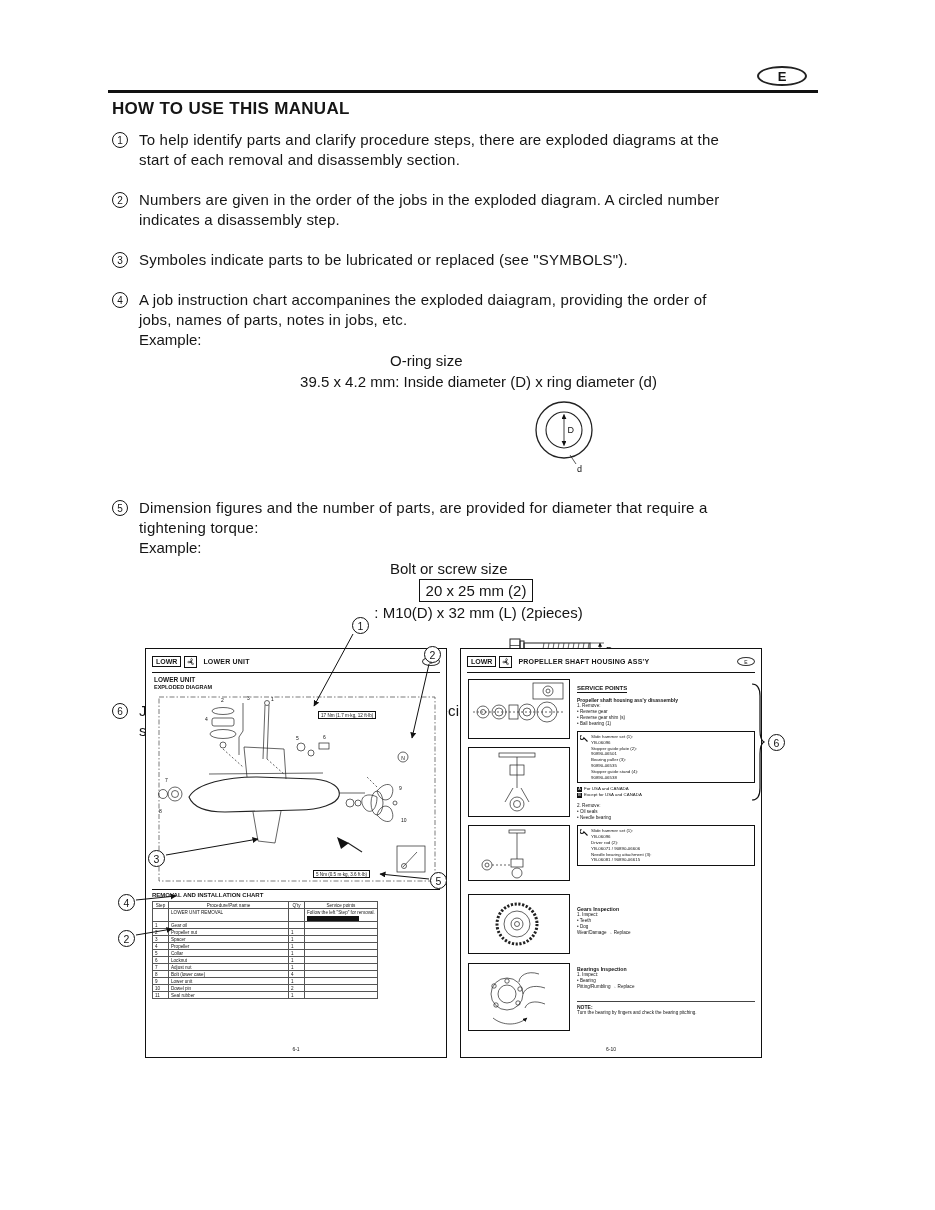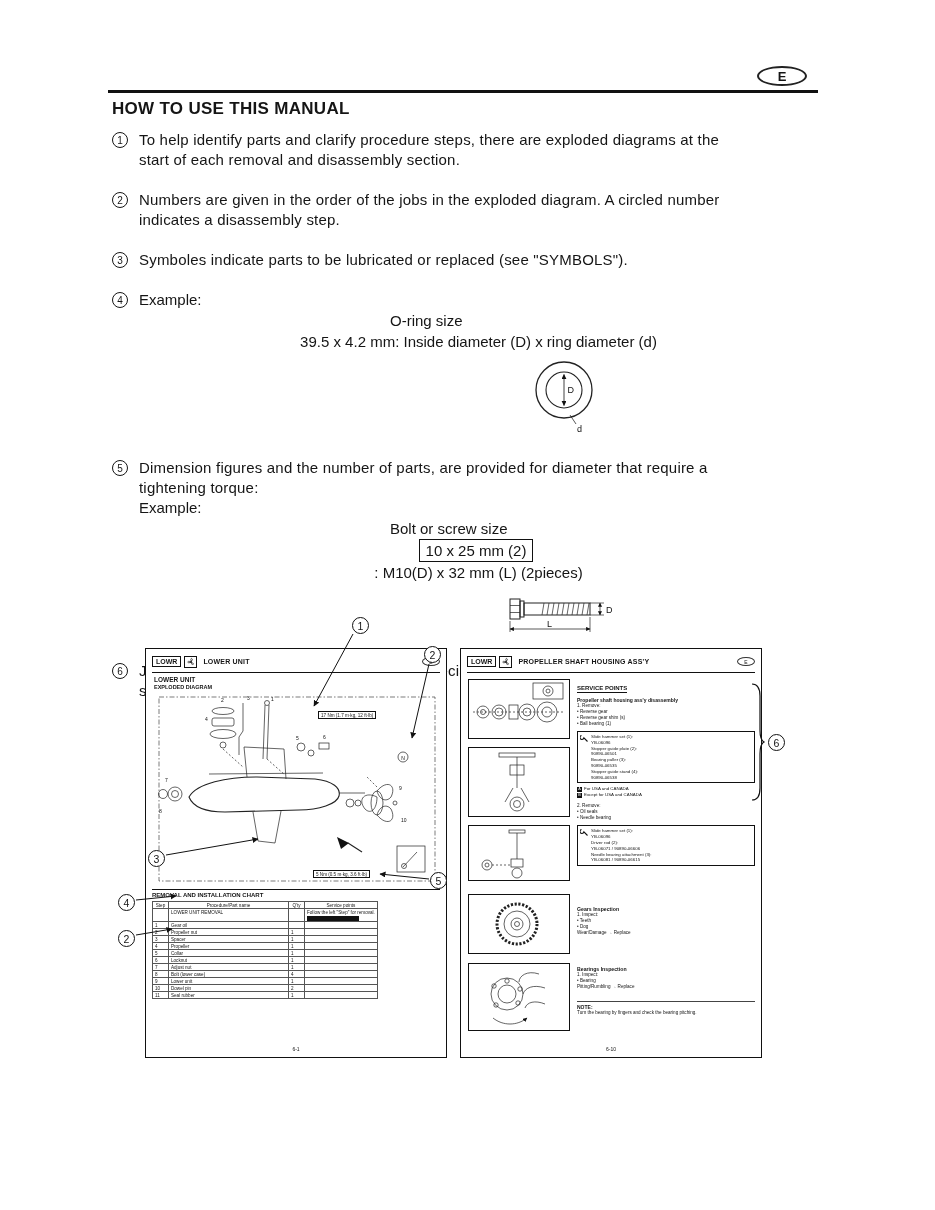--- a/index.html
+++ b/index.html
@@ -153,20 +153,22 @@
     <div class="item">
       <span class="cnum">3</span>
       <div class="item-body">
         <div class="item-text">Symboles indicate parts to be lubricated or replaced (see "SYMBOLS").</div>
       </div>
     </div>
 
     <div class="item">
       <span class="cnum">4</span>
       <div class="item-body">
+        <div class="item-text">A job instruction chart accompanines the exploded daiagram, providing the order of
+jobs, names of parts, notes in jobs, etc.</div>
         <div class="ex-label">Example:</div>
         <div class="ex-row">
           <span class="ex-item">O-ring size</span>
           <span>39.5 x 4.2 mm: Inside diameter (D) x ring diameter (d)</span>
         </div>
         <div class="fig-oring">
           <svg class="art" width="86" height="76" viewBox="0 0 86 76">
             <circle cx="43" cy="32" r="28" fill="url(#hatch)" style="stroke-width:1.3"></circle>
             <circle cx="43" cy="32" r="18" fill="#fff" style="stroke-width:1.1"></circle>
             <line x1="43" y1="16.5" x2="43" y2="47.5" marker-start="url(#arrS)" marker-end="url(#arr)" style="stroke:#111;stroke-width:.8"></line>
@@ -179,21 +181,21 @@
     </div>
 
     <div class="item">
       <span class="cnum">5</span>
       <div class="item-body">
         <div class="item-text">Dimension figures and the number of parts, are provided for diameter that require a
 tightening torque:</div>
         <div class="ex-label">Example:</div>
         <div class="ex-row">
           <span class="ex-item">Bolt or screw size</span>
-          <span class="dim-box">10 x 25 mm (2)</span>
+          <span class="dim-box">20 x 25 mm (2)</span>
           <span>: M10(D) x 32 mm (L) (2pieces)</span>
         </div>
         <div class="fig-bolt">
           <svg class="art" width="120" height="50" viewBox="0 0 120 50">
             <rect x="6" y="12" width="10" height="20" style="stroke-width:1"></rect>
             <line x1="6" y1="18.5" x2="16" y2="18.5"></line>
             <line x1="6" y1="25.5" x2="16" y2="25.5"></line>
             <rect x="16" y="14" width="4" height="16" style="stroke-width:1"></rect>
             <rect x="20" y="16" width="66" height="12" style="stroke-width:1"></rect>
             <line x1="40" y1="16" x2="38" y2="28"></line>

